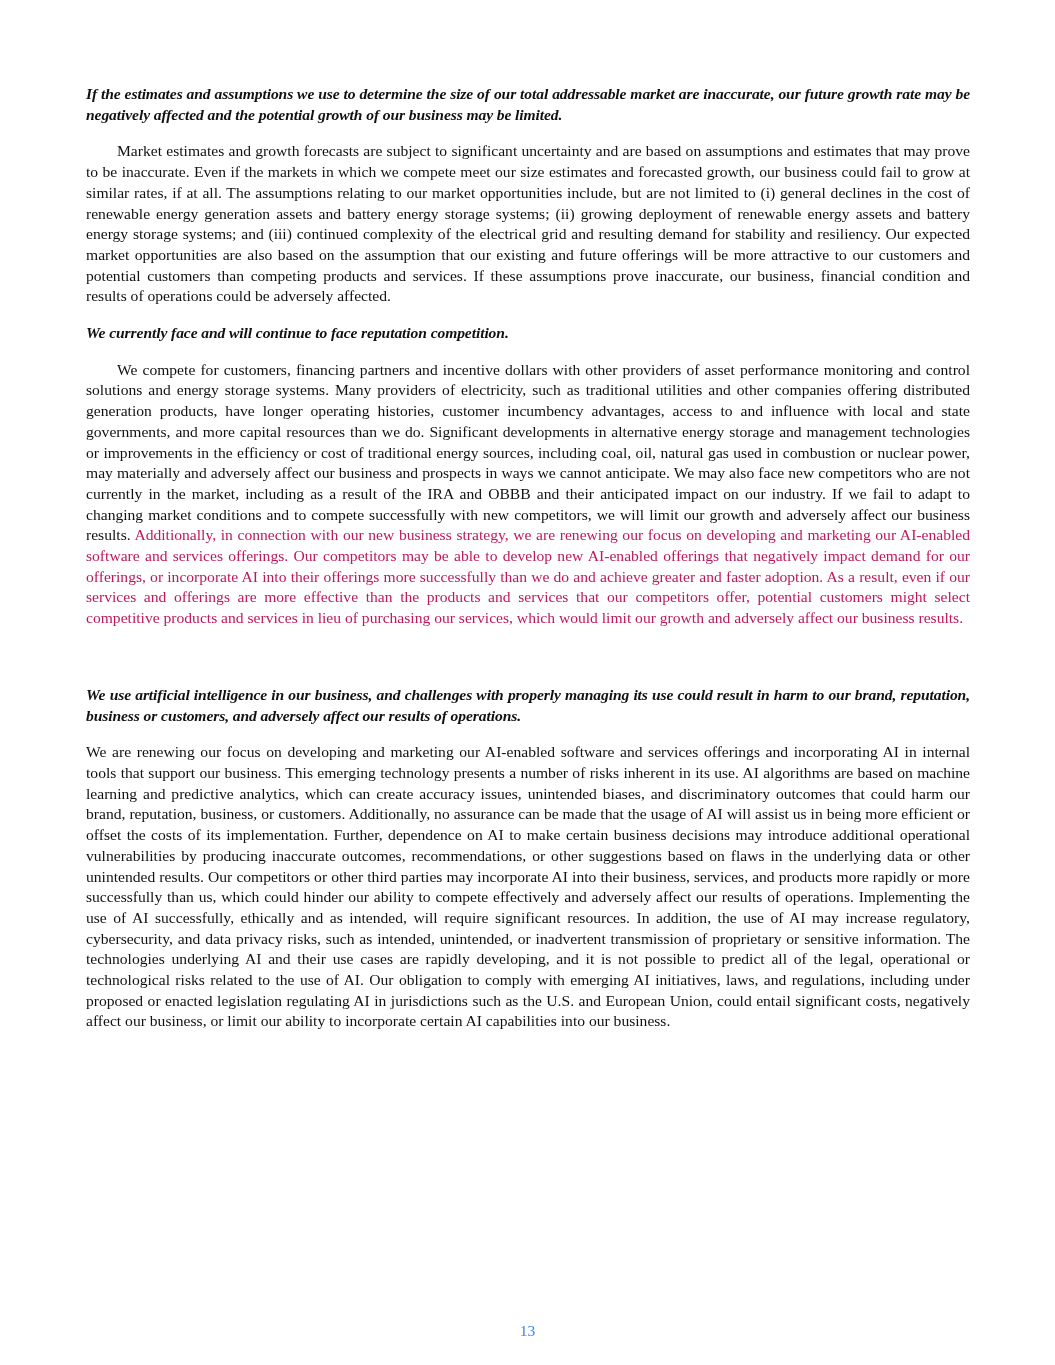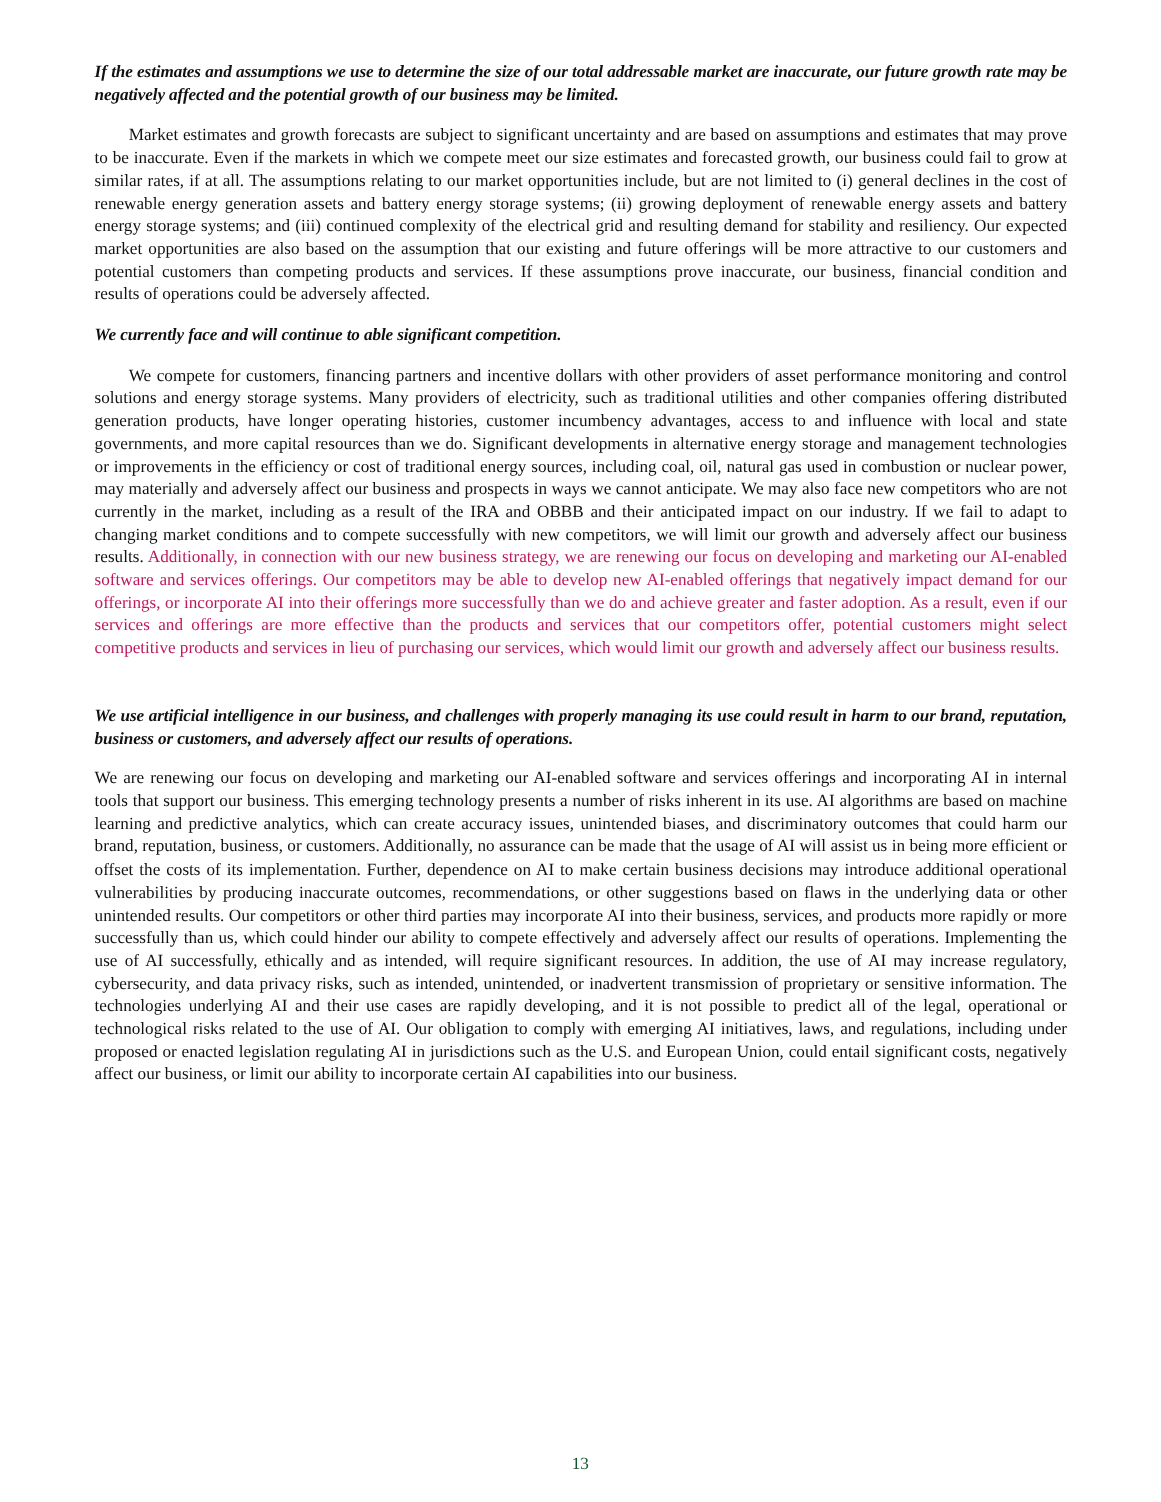--- a/index.html
+++ b/index.html
@@ -1,45 +1,45 @@
 <!DOCTYPE html>
 <html><head>
 <meta charset="utf-8">
 <style>
   html, body { margin: 0; padding: 0; background: #ffffff; }
   body { width: 1055px; height: 1365px; position: relative; overflow: hidden; }
   .page {
-    position: absolute; left: 86px; top: 56px; width: 884px;
+    position: absolute; left: 86px; top: 84px; width: 884px;
     font-family: "Liberation Serif", "DejaVu Serif", serif;
     font-size: 15.6px; line-height: 20.7px; color: #111;
   }
   .heading {
     font-weight: bold; font-style: italic; text-align: justify;
     margin: 0 0 16px 0; letter-spacing: -0.1px;
   }
   .para {
     text-align: justify; margin: 0 0 16px 0;
   }
   .indent { text-indent: 31px; }
   .gray { color: #be185d; }
-  .gap-large { margin-top: 40px; }
+  .gap-large { margin-top: 56px; }
   .page-number {
     position: absolute; left: 0; width: 1055px; top: 1322px; text-align: center;
-    font-family: "Liberation Serif", "DejaVu Serif", serif; font-size: 15.6px; color: #14532d;
+    font-family: "Liberation Serif", "DejaVu Serif", serif; font-size: 15.6px; color: #3b82f6;
   }
 </style>
 </head>
 <body>
 
 <div class="page">
 
   <p class="heading">If the estimates and assumptions we use to determine the size of our total addressable market are inaccurate, our future growth rate may be negatively affected and the potential growth of our business may be limited.</p>
   <p class="para indent">Market estimates and growth forecasts are subject to significant uncertainty and are based on assumptions and estimates that may prove to be inaccurate. Even if the markets in which we compete meet our size estimates and forecasted growth, our business could fail to grow at similar rates, if at all. The assumptions relating to our market opportunities include, but are not limited to (i) general declines in the cost of renewable energy generation assets and battery energy storage systems; (ii) growing deployment of renewable energy assets and battery energy storage systems; and (iii) continued complexity of the electrical grid and resulting demand for stability and resiliency. Our expected market opportunities are also based on the assumption that our existing and future offerings will be more attractive to our customers and potential customers than competing products and services. If these assumptions prove inaccurate, our business, financial condition and results of operations could be adversely affected.</p>
 
-  <p class="heading">We currently face and will continue to able significant competition.</p>
+  <p class="heading">We currently face and will continue to face reputation competition.</p>
   <p class="para indent"><span>We compete for customers, financing partners and incentive dollars with other providers of asset performance monitoring and control solutions and energy storage systems. Many providers of electricity, such as traditional utilities and other companies offering distributed generation products, have longer operating histories, customer incumbency advantages, access to and influence with local and state governments, and more capital resources than we do. Significant developments in alternative energy storage and management technologies or improvements in the efficiency or cost of traditional energy sources, including coal, oil, natural gas used in combustion or nuclear power, may materially and adversely affect our business and prospects in ways we cannot anticipate. We may also face new competitors who are not currently in the market, including as a result of the IRA and OBBB and their anticipated impact on our industry. If we fail to adapt to changing market conditions and to compete successfully with new competitors, we will limit our growth and adversely affect our business results.</span><span class="gray"> Additionally, in connection with our new business strategy, we are renewing our focus on developing and marketing our AI-enabled software and services offerings. Our competitors may be able to develop new AI-enabled offerings that negatively impact demand for our offerings, or incorporate AI into their offerings more successfully than we do and achieve greater and faster adoption. As a result, even if our services and offerings are more effective than the products and services that our competitors offer, potential customers might select competitive products and services in lieu of purchasing our services, which would limit our growth and adversely affect our business results.</span></p>
 
   <p class="heading gap-large">We use artificial intelligence in our business, and challenges with properly managing its use could result in harm to our brand, reputation, business or customers, and adversely affect our results of operations.</p>
   <p class="para">We are renewing our focus on developing and marketing our AI-enabled software and services offerings and incorporating AI in internal tools that support our business. This emerging technology presents a number of risks inherent in its use. AI algorithms are based on machine learning and predictive analytics, which can create accuracy issues, unintended biases, and discriminatory outcomes that could harm our brand, reputation, business, or customers. Additionally, no assurance can be made that the usage of AI will assist us in being more efficient or offset the costs of its implementation.  Further, dependence on AI to make certain business decisions may introduce additional operational vulnerabilities by producing inaccurate outcomes, recommendations, or other suggestions based on flaws in the underlying data or other unintended results. Our competitors or other third parties may incorporate AI into their business, services, and products more rapidly or more successfully than us, which could hinder our ability to compete effectively and adversely affect our results of operations. Implementing the use of AI successfully, ethically and as intended, will require significant resources. In addition, the use of AI may increase regulatory, cybersecurity, and data privacy risks, such as intended, unintended, or inadvertent transmission of proprietary or sensitive information. The technologies underlying AI and their use cases are rapidly developing, and it is not possible to predict all of the legal, operational or technological risks related to the use of AI. Our obligation to comply with emerging AI initiatives, laws, and regulations, including under proposed or enacted legislation regulating AI in jurisdictions such as the U.S. and European Union, could entail significant costs, negatively affect our business, or limit our ability to incorporate certain AI capabilities into our business.</p>
 
 </div>
 
 <div class="page-number">13</div>
 
 </body></html>

